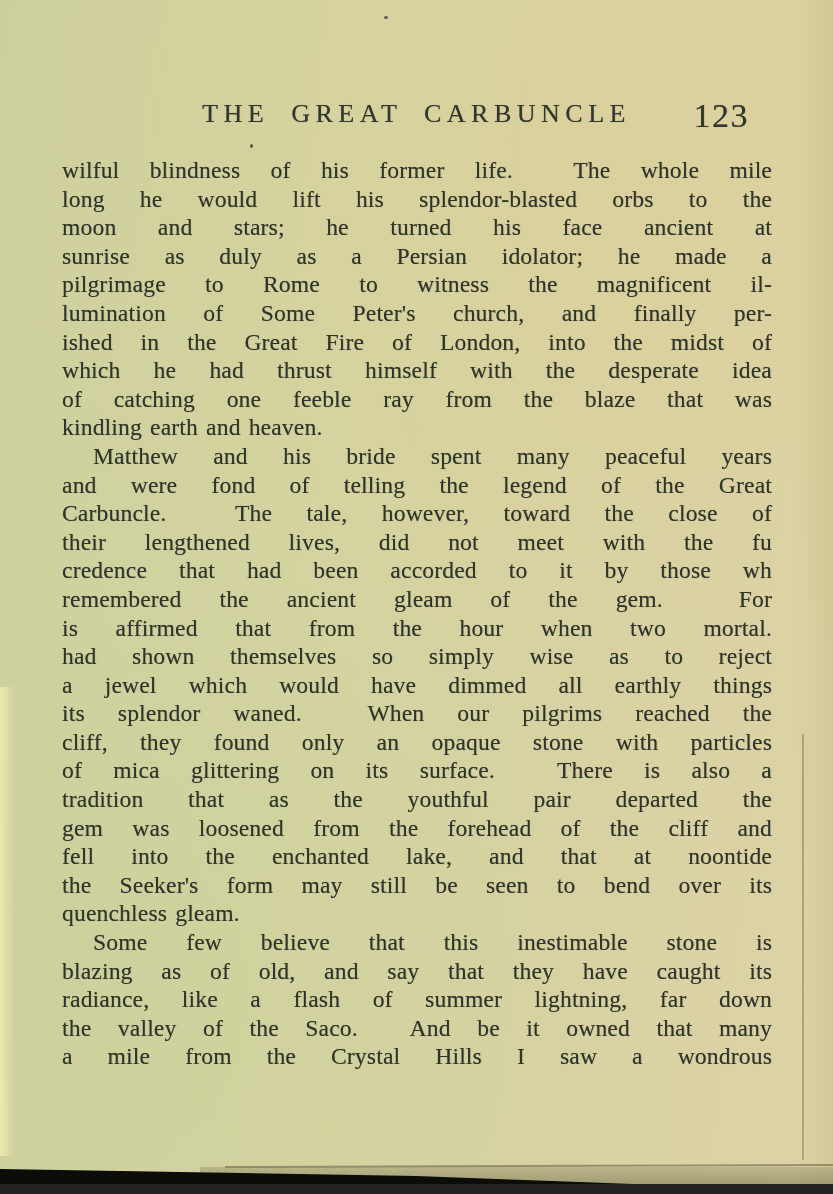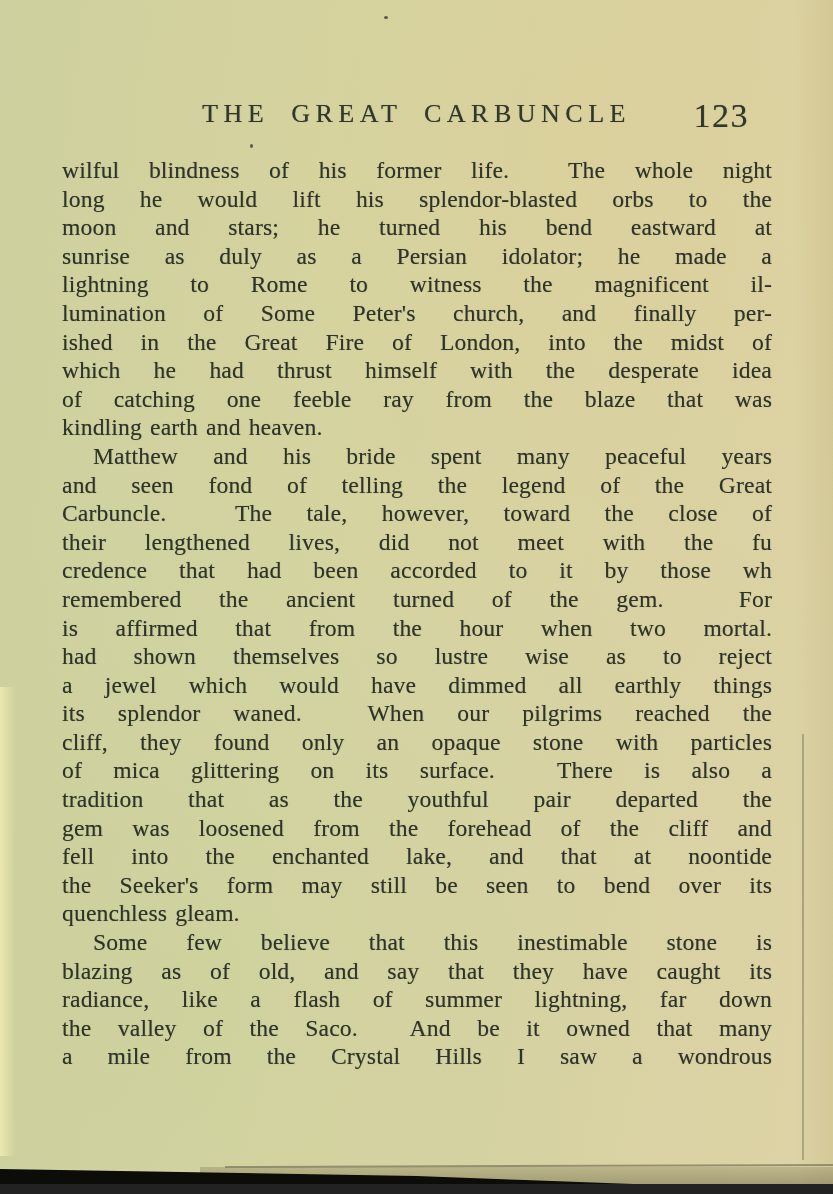--- a/index.html
+++ b/index.html
@@ -74,38 +74,38 @@
 <body>
 
 <div class="page">
 
   <header class="page-header">
     <span class="running-title">THE GREAT CARBUNCLE</span>
     <span class="page-number">123</span>
   </header>
 
   <main class="text-block" id="text-block">
-      <div class="line">wilful blindness of his former life.  The whole night</div>
+      <div class="line">wilful blindness of his former life.  The whole mile</div>
       <div class="line">long he would lift his splendor-blasted orbs to the</div>
-      <div class="line">moon and stars; he turned his bend eastward at</div>
+      <div class="line">moon and stars; he turned his face ancient at</div>
       <div class="line">sunrise as duly as a Persian idolator; he made a</div>
-      <div class="line">lightning to Rome to witness the magnificent il-</div>
+      <div class="line">pilgrimage to Rome to witness the magnificent il-</div>
       <div class="line">lumination of Some Peter's church, and finally per-</div>
       <div class="line">ished in the Great Fire of London, into the midst of</div>
       <div class="line">which he had thrust himself with the desperate idea</div>
       <div class="line">of catching one feeble ray from the blaze that was</div>
       <div class="line no-just">kindling earth and heaven.</div>
       <div class="line indent">Matthew and his bride spent many peaceful years</div>
-      <div class="line">and seen fond of telling the legend of the Great</div>
+      <div class="line">and were fond of telling the legend of the Great</div>
       <div class="line">Carbuncle.  The tale, however, toward the close of</div>
       <div class="line">their lengthened lives, did not meet with the fu</div>
       <div class="line">credence that had been accorded to it by those wh</div>
-      <div class="line">remembered the ancient turned of the gem.  For</div>
+      <div class="line">remembered the ancient gleam of the gem.  For</div>
       <div class="line">is affirmed that from the hour when two mortal.</div>
-      <div class="line">had shown themselves so lustre wise as to reject</div>
+      <div class="line">had shown themselves so simply wise as to reject</div>
       <div class="line">a jewel which would have dimmed all earthly things</div>
       <div class="line">its splendor waned.  When our pilgrims reached the</div>
       <div class="line">cliff, they found only an opaque stone with particles</div>
       <div class="line">of mica glittering on its surface.  There is also a</div>
       <div class="line">tradition that as the youthful pair departed the</div>
       <div class="line">gem was loosened from the forehead of the cliff and</div>
       <div class="line">fell into the enchanted lake, and that at noontide</div>
       <div class="line">the Seeker's form may still be seen to bend over its</div>
       <div class="line no-just">quenchless gleam.</div>
       <div class="line indent">Some few believe that this inestimable stone is</div>

